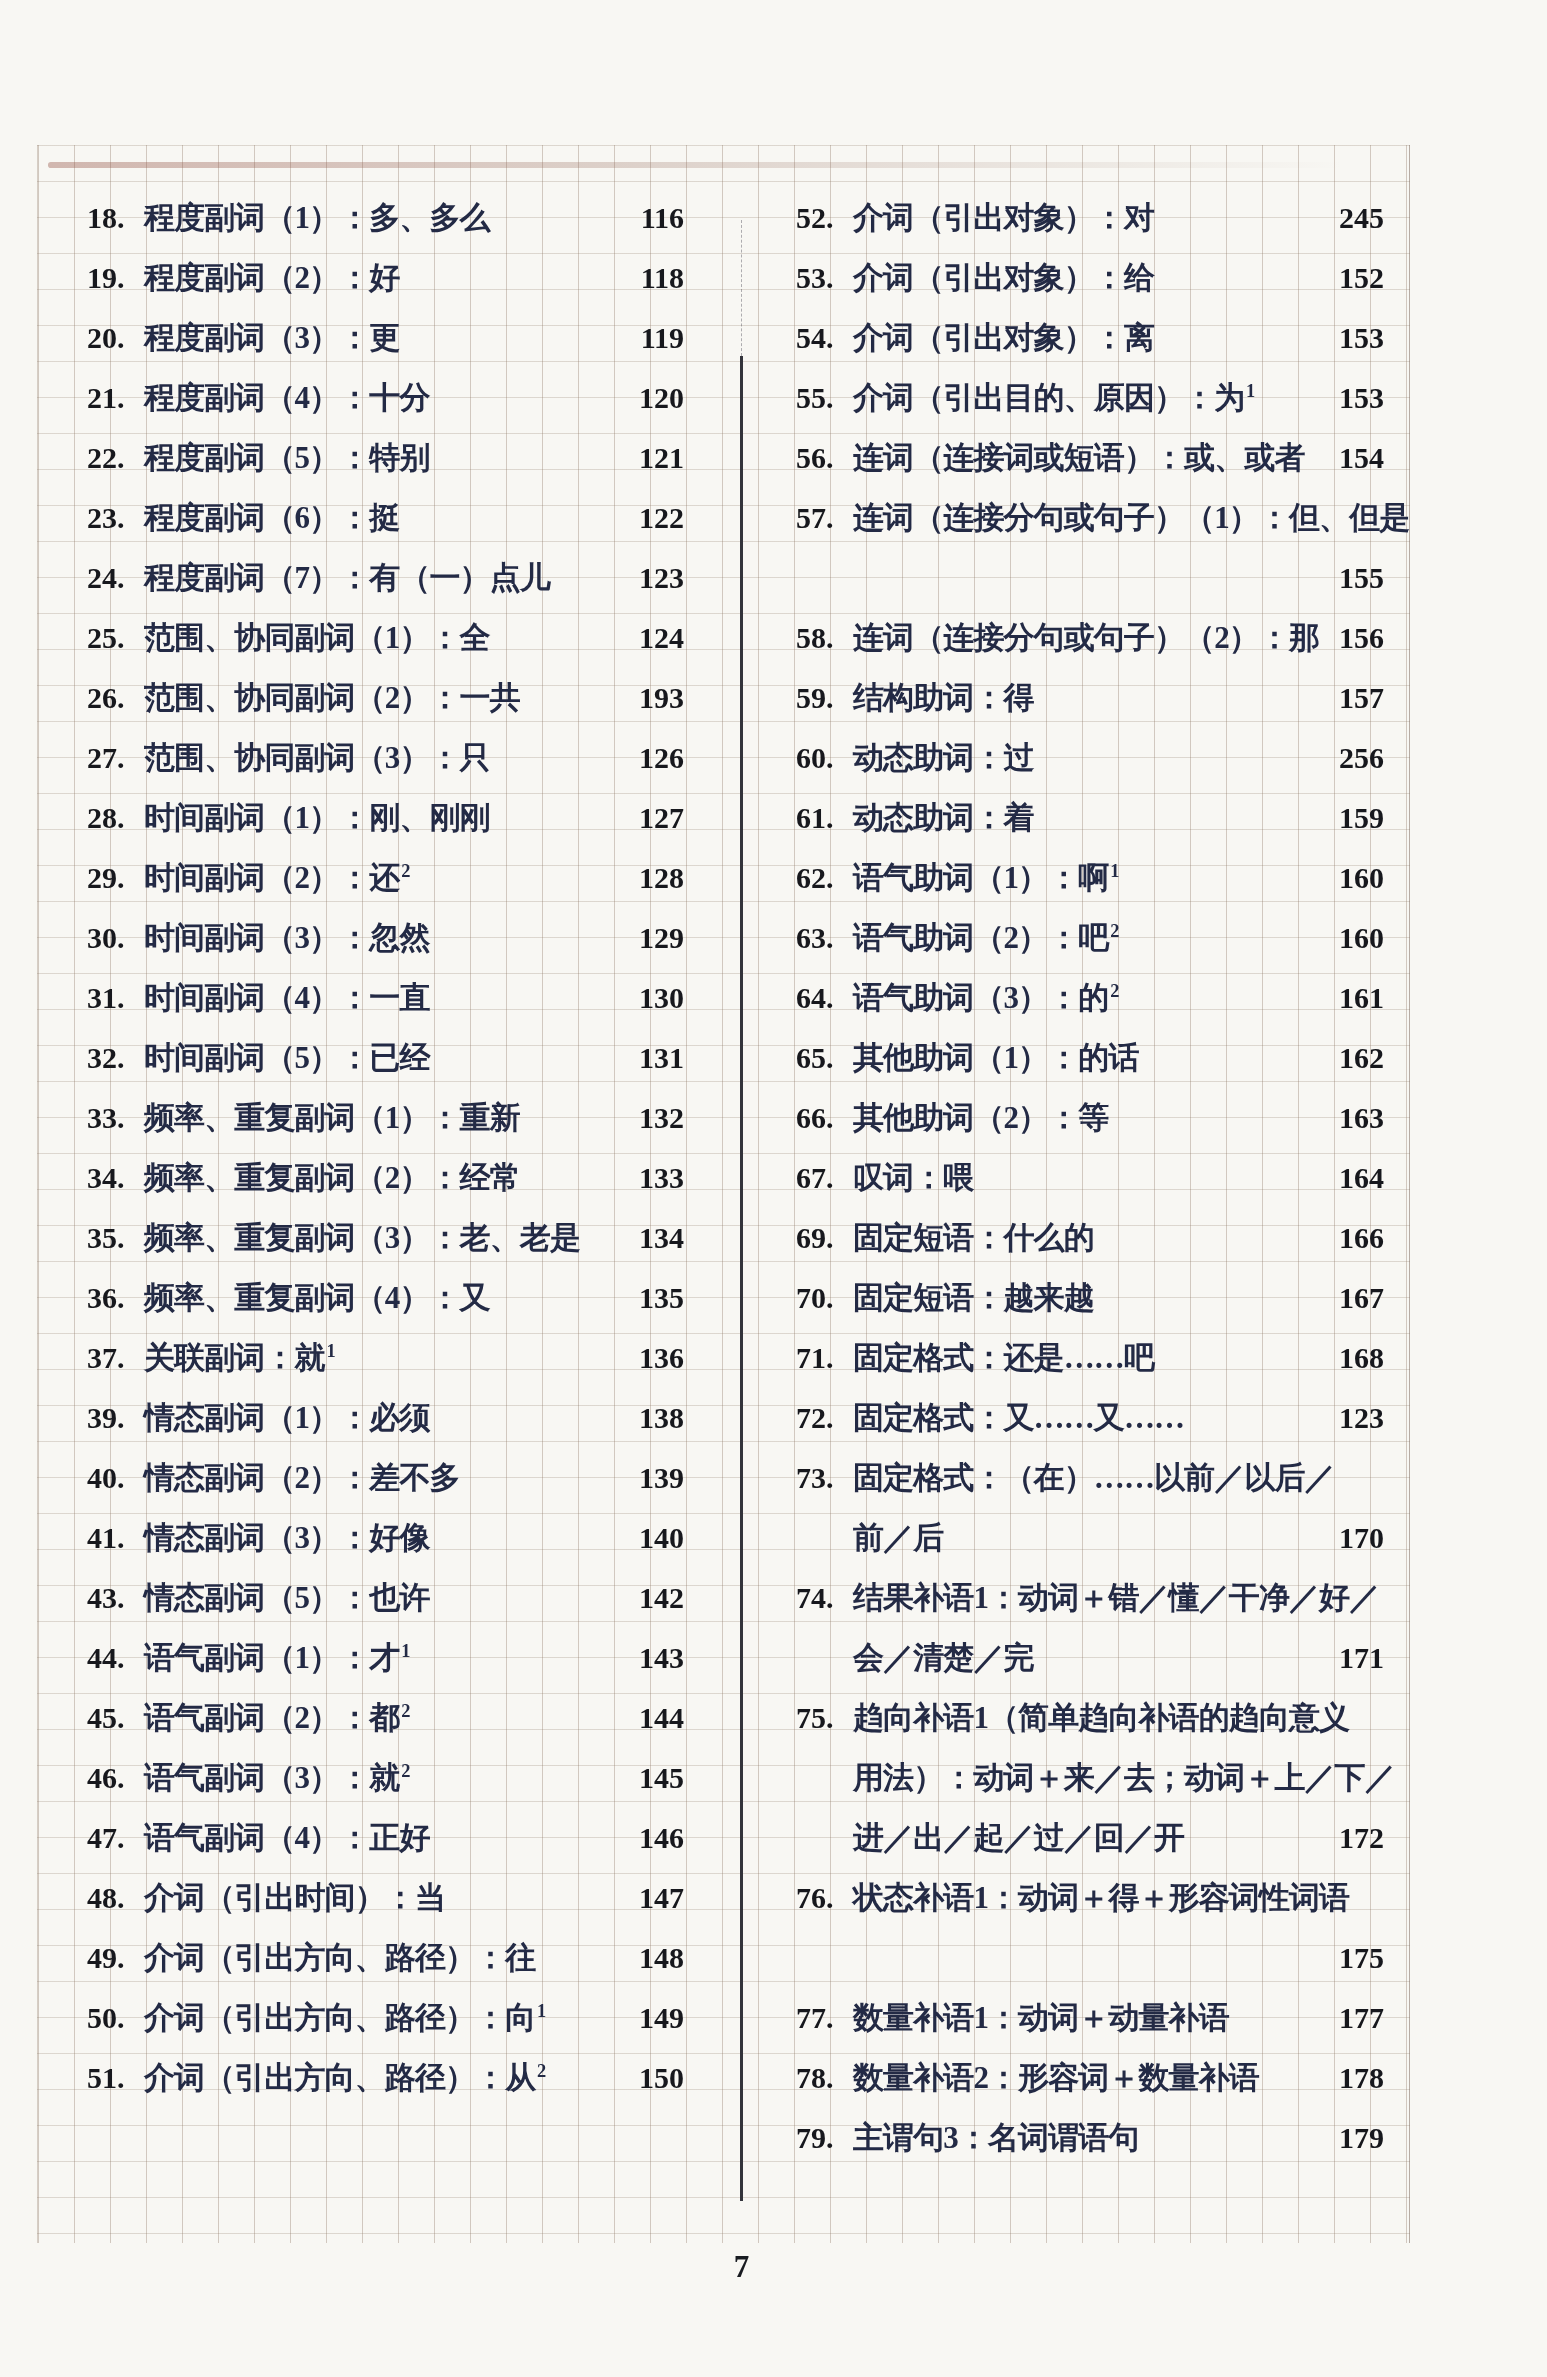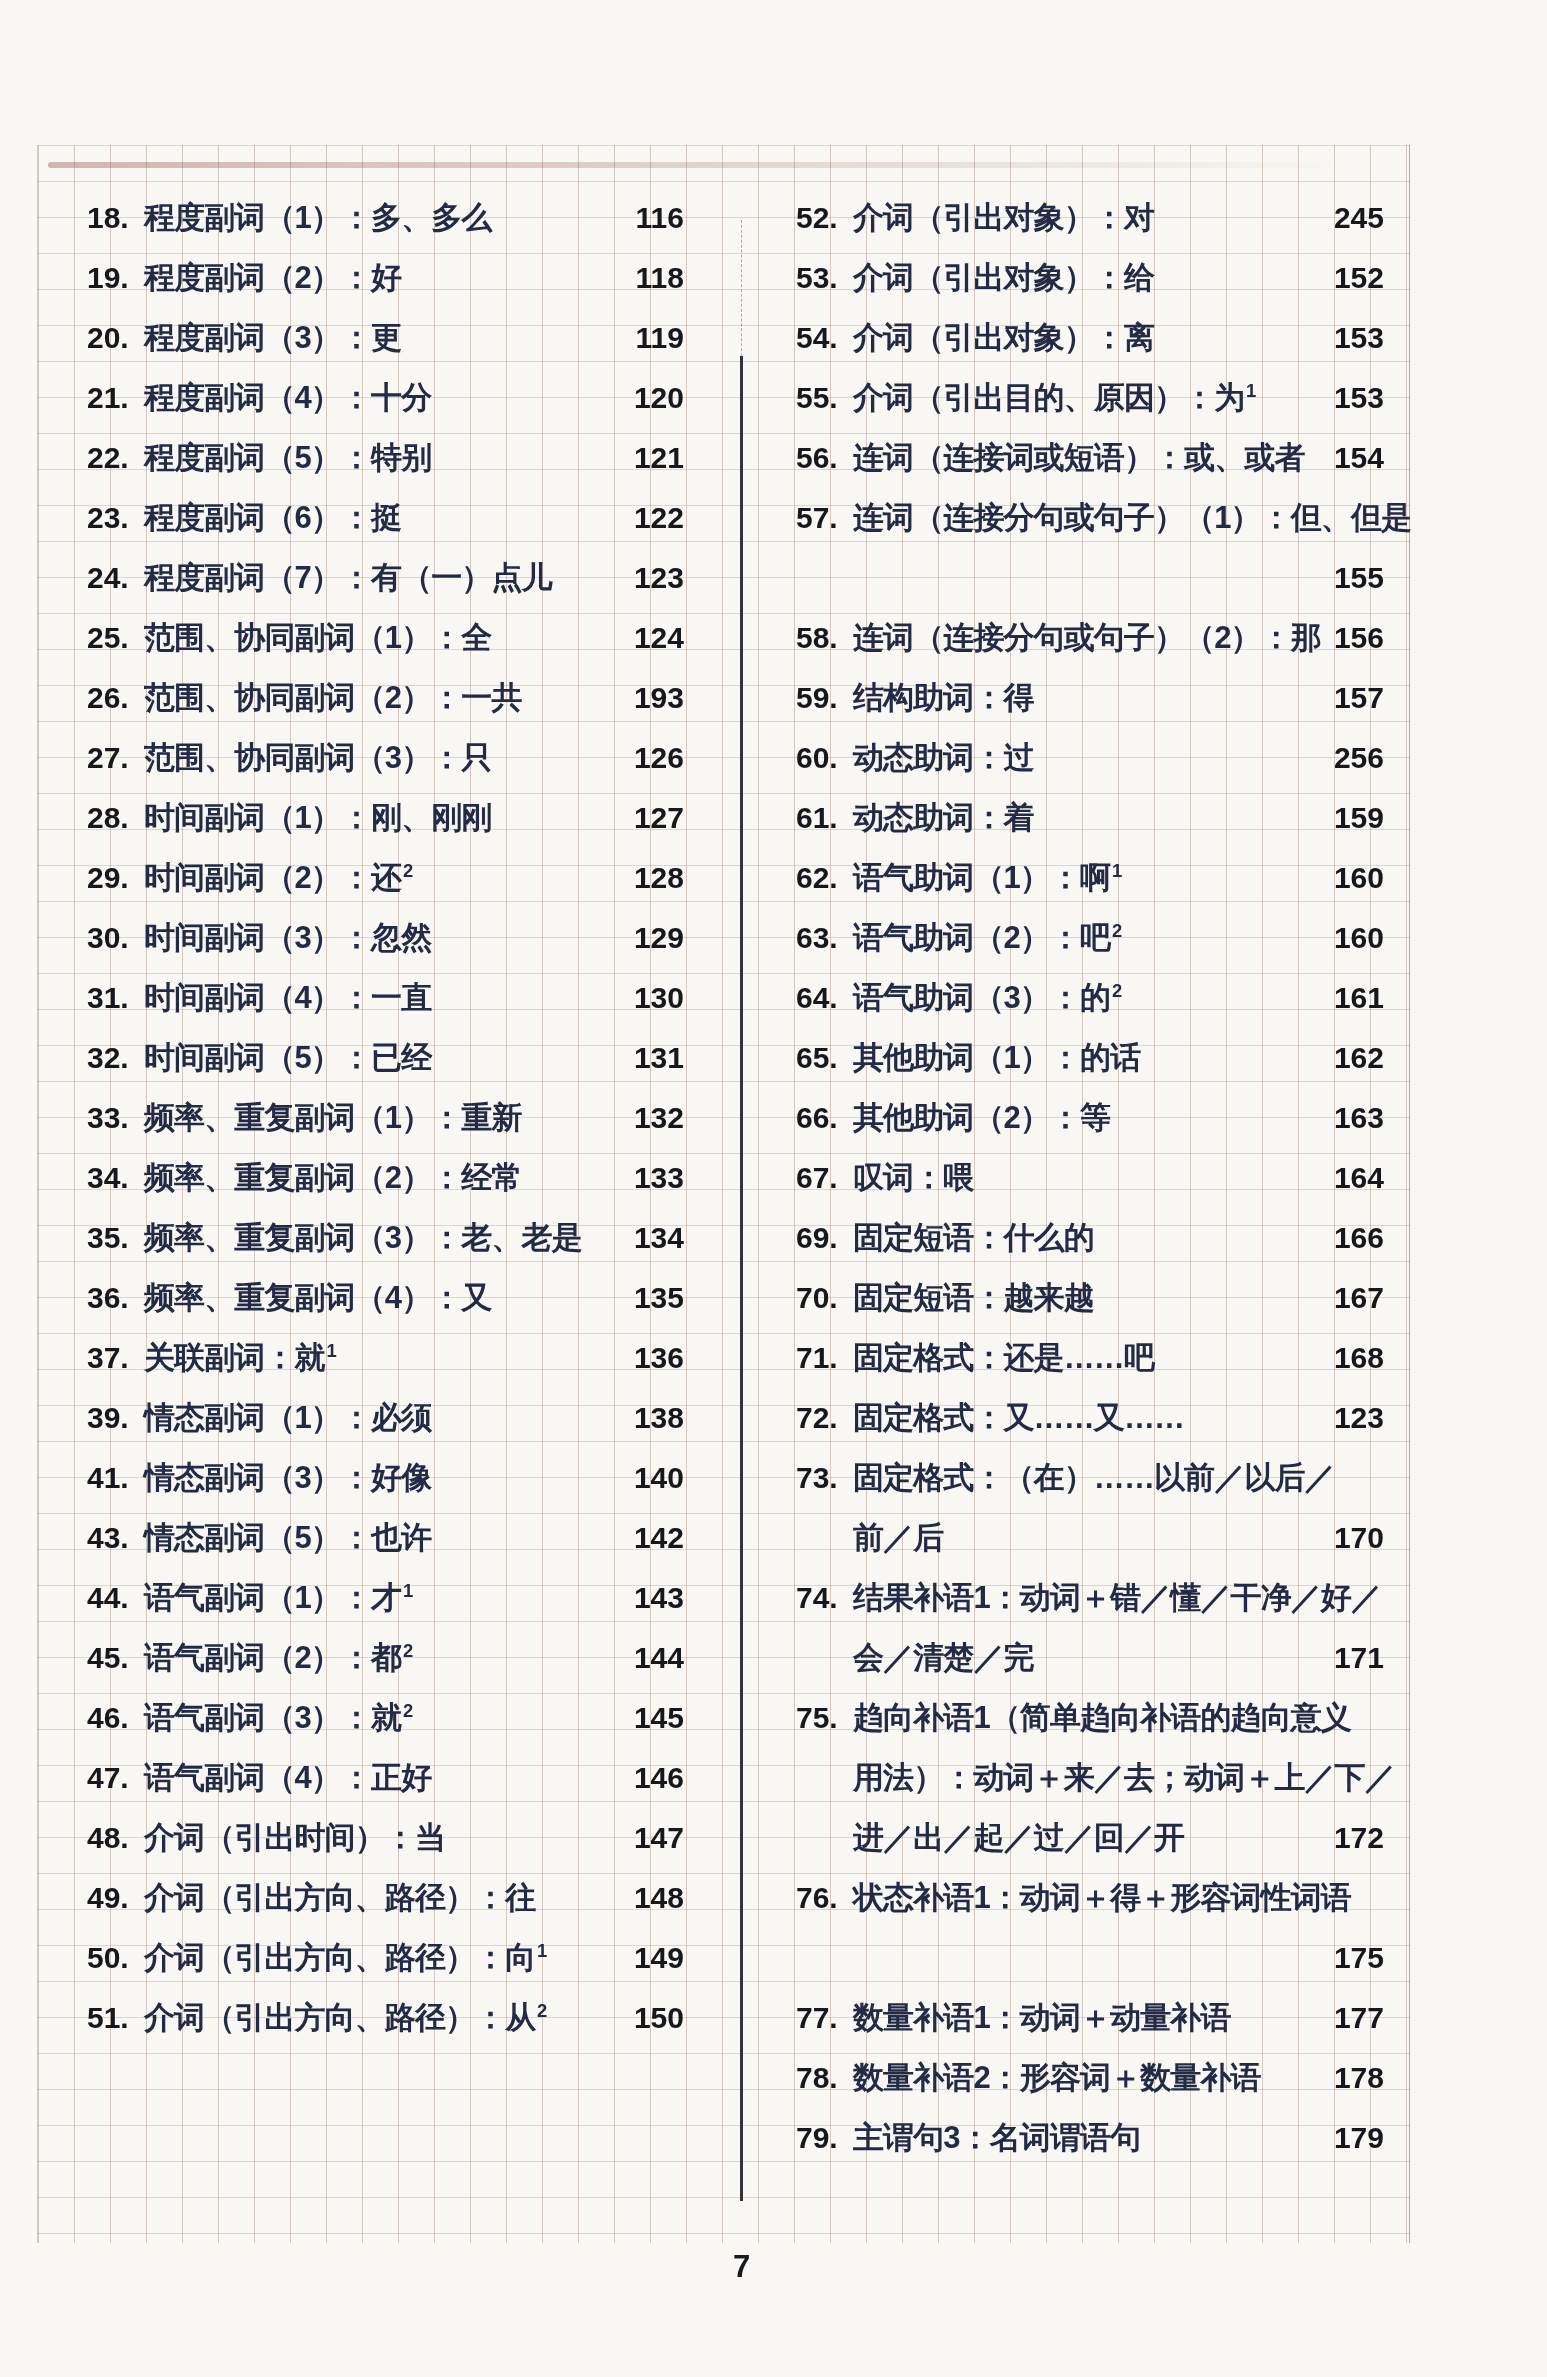--- a/index.html
+++ b/index.html
@@ -1,20 +1,20 @@
 <!DOCTYPE html>
 <html style="font-size:14.7px"><head>
 <meta charset="utf-8">
 <style>
   html,body{margin:0;padding:0;background:#ffffff;}
   .page{
     position:relative;
     width:1547px;height:2377px;
     background:#f8f7f3;
-    font-family:Liberation Sans, sans-serif;
+    font-family:Liberation Serif, serif;
     overflow:hidden;
   }
   
   .grid{
     position:absolute;left:37px;top:145px;width:1371px;height:2098px;
     background-image:
       linear-gradient(to right, rgba(146,124,106,0.38) 0.9px, transparent 0.9px),
       linear-gradient(to bottom, rgba(158,140,122,0.30) 0.9px, transparent 0.9px);
     background-size:36px 36px;
     border-right:1.8px solid rgba(120,100,88,0.5);
@@ -168,20 +168,25 @@
         <span class="num">37.</span>
         <span class="txt">关联副词：就<sup>1</sup></span>
         <span class="pg">136</span>
       </div>
       <div class="row">
         <span class="num">39.</span>
         <span class="txt">情态副词（1）：必须</span>
         <span class="pg">138</span>
       </div>
       <div class="row">
+        <span class="num">40.</span>
+        <span class="txt">情态副词（2）：差不多</span>
+        <span class="pg">139</span>
+      </div>
+      <div class="row">
         <span class="num">41.</span>
         <span class="txt">情态副词（3）：好像</span>
         <span class="pg">140</span>
       </div>
       <div class="row">
         <span class="num">43.</span>
         <span class="txt">情态副词（5）：也许</span>
         <span class="pg">142</span>
       </div>
       <div class="row">

